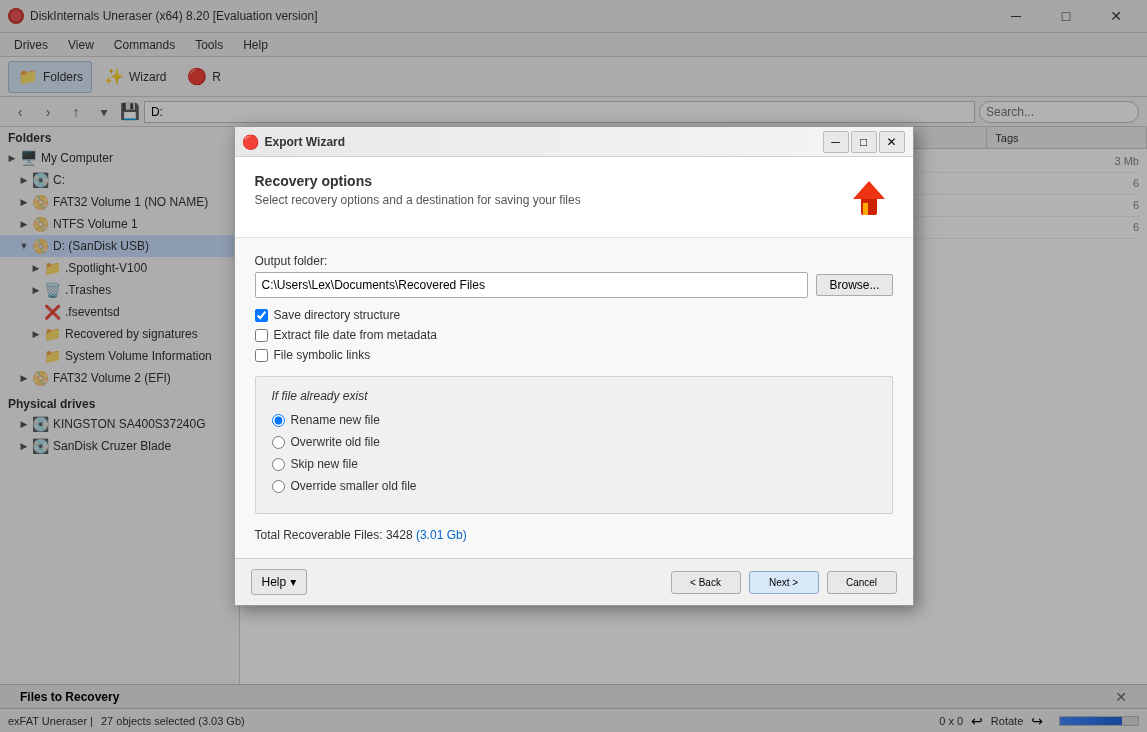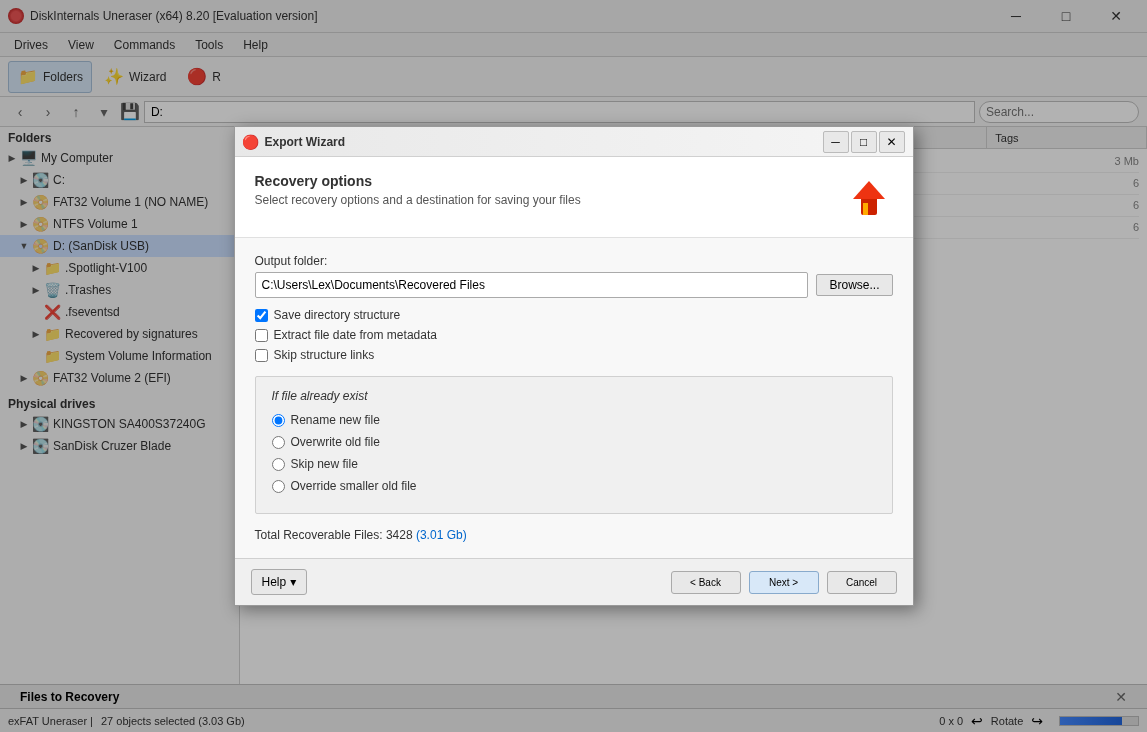--- a/index.html
+++ b/index.html
@@ -661,21 +661,21 @@
         <div class="checkbox-row">
           <input type="checkbox" id="cb-save-dir" checked="" style="">
           <label class="checkbox-label" for="cb-save-dir">Save directory structure</label>
         </div>
         <div class="checkbox-row">
           <input type="checkbox" id="cb-extract-date" style="">
           <label class="checkbox-label" for="cb-extract-date">Extract file date from metadata</label>
         </div>
         <div class="checkbox-row">
           <input type="checkbox" id="cb-skip-symbolic" style="">
-          <label class="checkbox-label" for="cb-skip-symbolic">Skip structure links</label>
+          <label class="checkbox-label" for="cb-skip-symbolic">File symbolic links</label>
         </div>
 
         <div class="section-box">
           <div class="section-box-title">If file already exist</div>
 
           <div class="radio-row">
             <input type="radio" name="file-exist" id="rb-rename" checked="" style="">
             <label class="radio-label" for="rb-rename">Rename new file</label>
           </div>
           <div class="radio-row">

